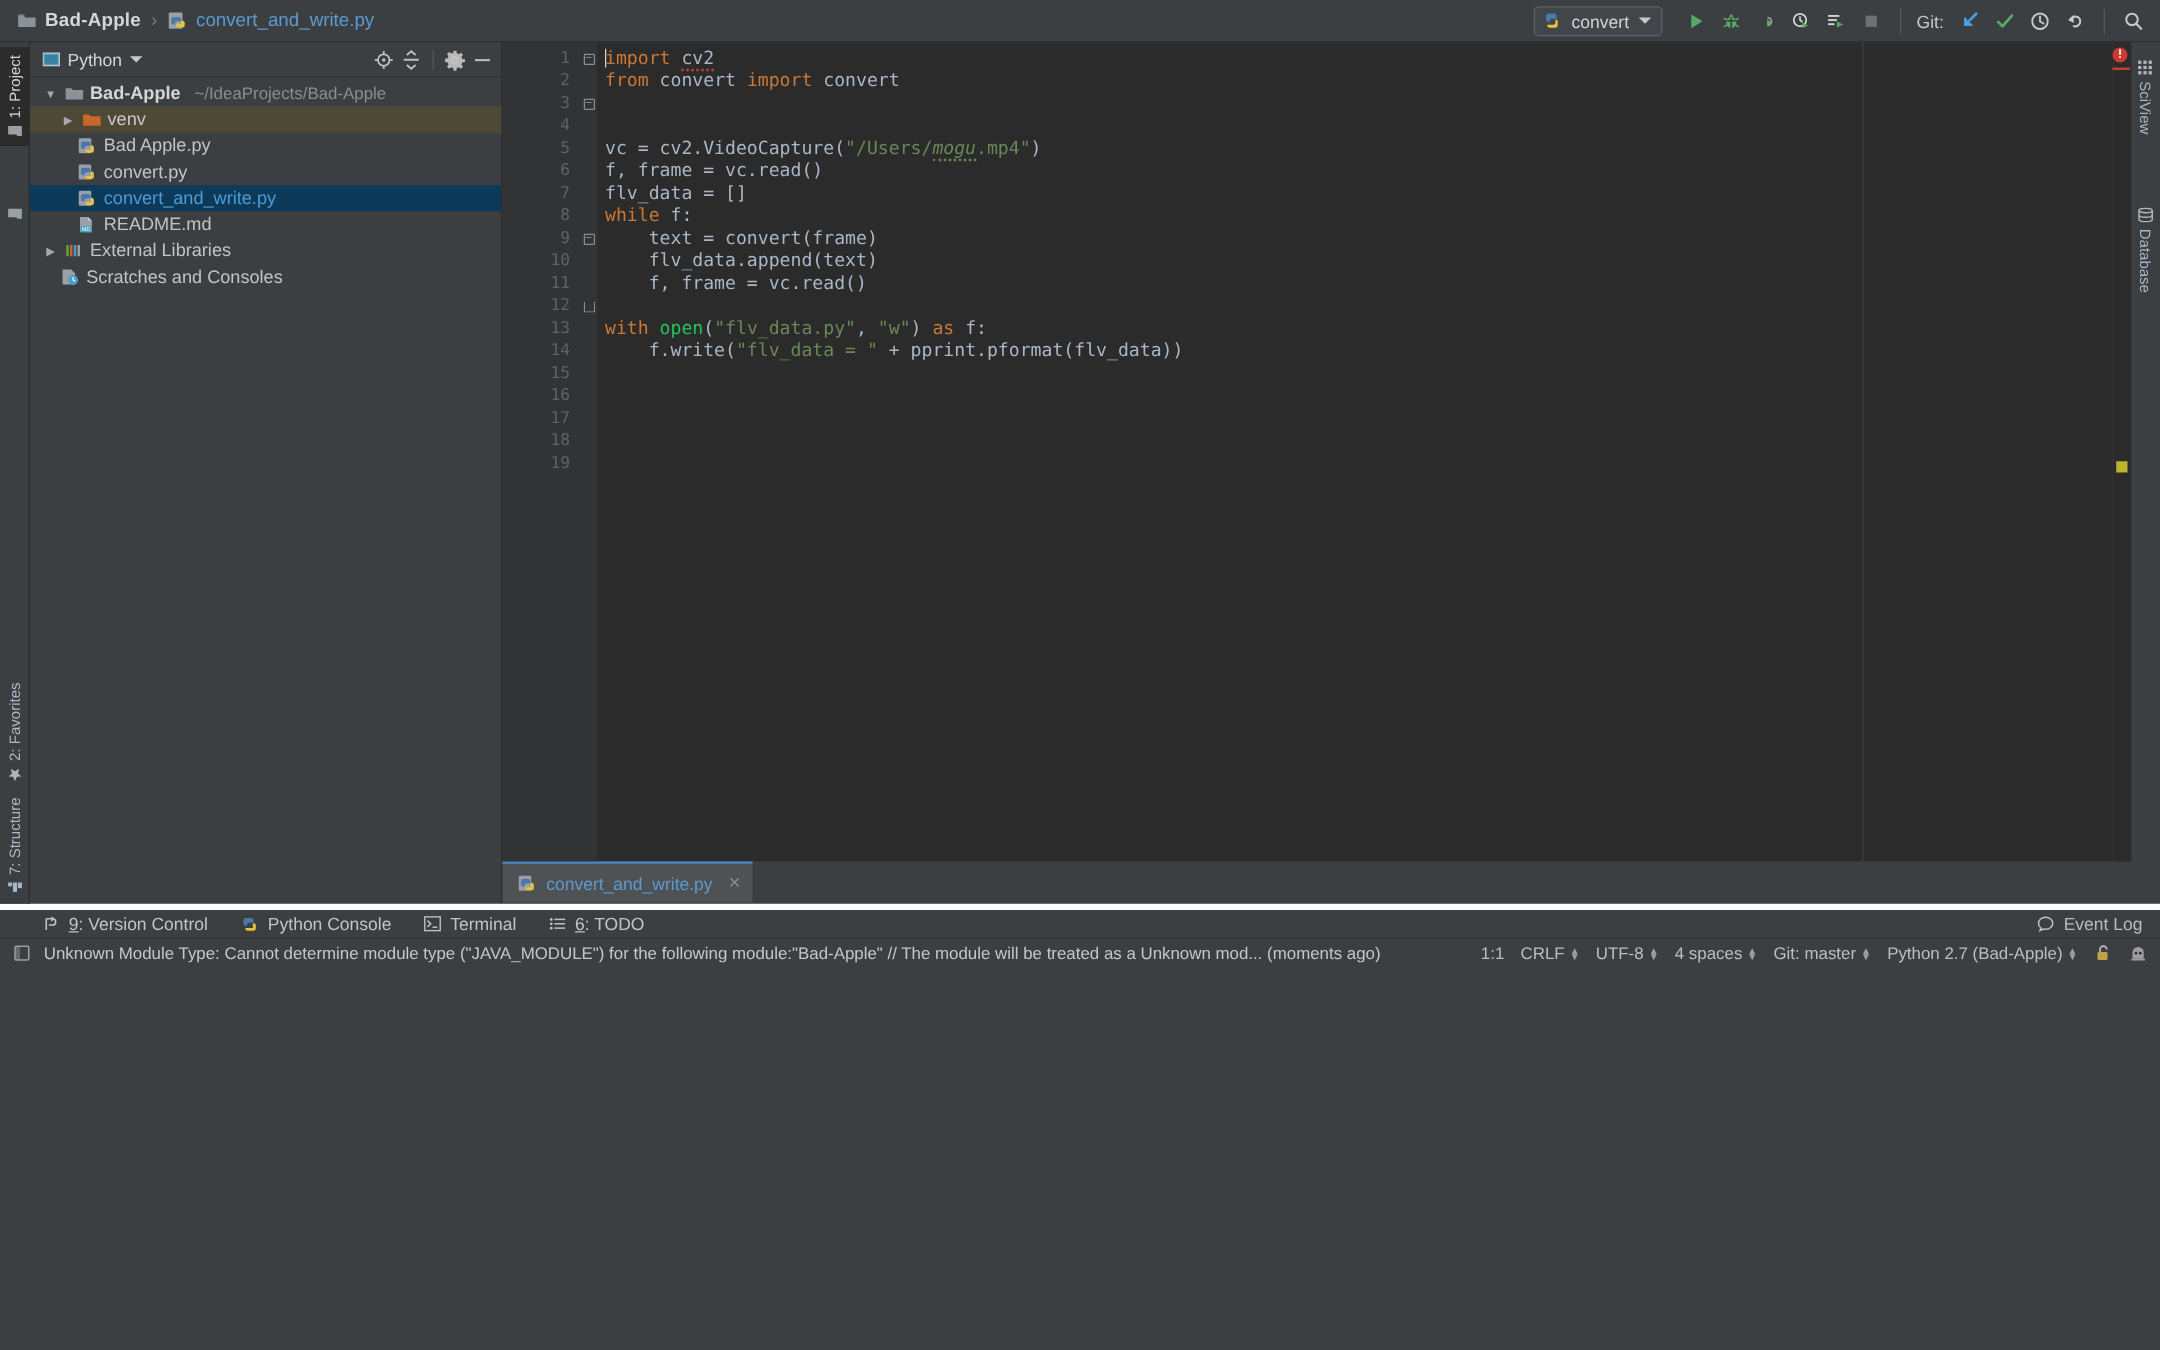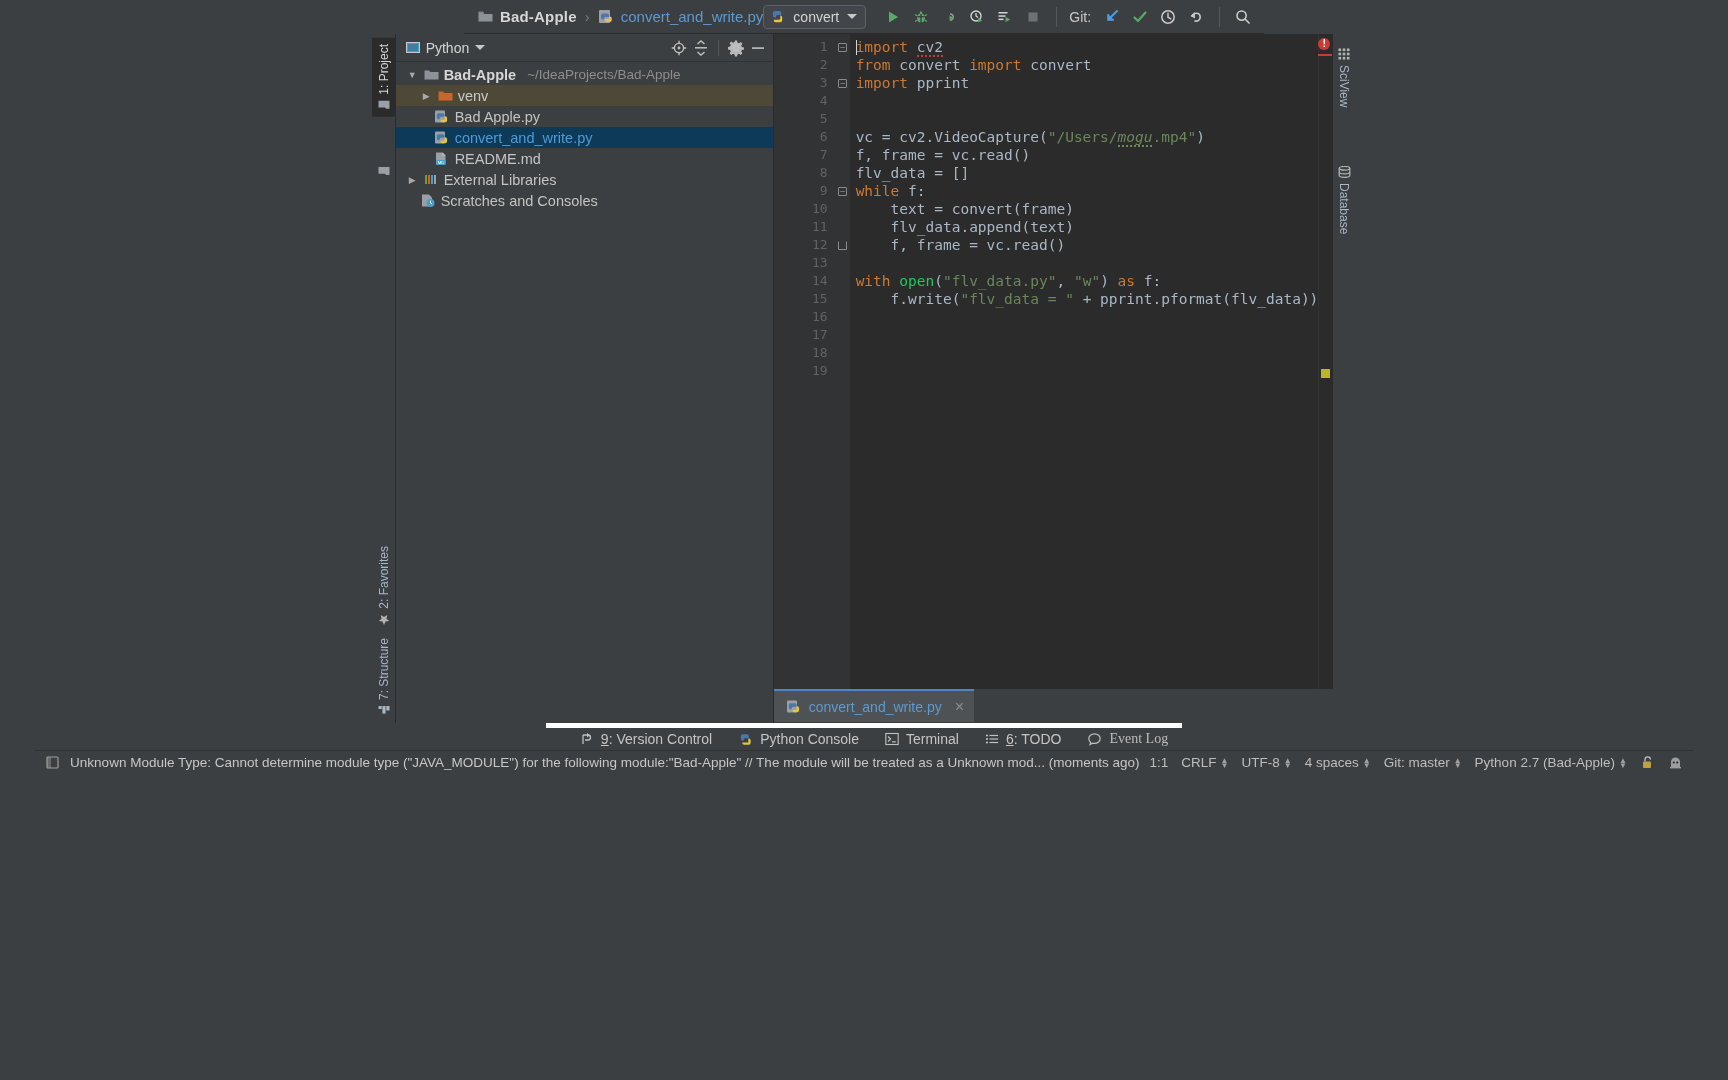--- a/index.html
+++ b/index.html
@@ -4,21 +4,21 @@
 <style>
   * { box-sizing: border-box; margin:0; padding:0; }
   html,body { width:1728px; height:1080px; overflow:hidden; }
   body {
     background:#3c3f41;
     font-family:"Liberation Sans", sans-serif;
     color:#bbbbbb;
     font-size:14px;
     -webkit-font-smoothing:antialiased;
   }
-  .app { position:relative; width:1728px; height:774px; display:flex; flex-direction:column;align-items:center; }
+  .app { position:relative; width:1728px; height:774px; display:flex; flex-direction:column; }
 
   
   .topbar {
     height:34px; min-height:34px; background:#3c3f41;
     display:flex; align-items:center; padding:0 8px 0 14px;
     border-bottom:1px solid #2b2b2b;
   }
   .crumbs { display:flex; align-items:center; gap:7px; }
   .crumb { display:flex; align-items:center; gap:7px; font-size:15px; }
   .crumb-sep { color:#777a7c; font-size:15px; padding:0 1px;}
@@ -134,21 +134,21 @@
   }
   .etab .x { color:#8b8f91; font-size:16px; margin-left:6px; }
 
   
   .toolbar-bottom {
     height:27px; min-height:27px; background:#3c3f41; display:flex; align-items:center;
     padding-left:34px; gap:26px; border-top:5px solid #ffffff;
   }
   .btool { display:flex; align-items:center; gap:7px; font-size:14px; color:#c4c4c4;}
   .btool u { text-decoration:underline; }
-  .btool-right { margin-left:auto; margin-right:14px; display:flex; align-items:center; gap:7px;font-family:Liberation Serif, serif; }
+  .btool-right { margin-left:auto; margin-right:14px; display:flex; align-items:center; gap:7px; }
 
   .statusbar {
     height:24px; min-height:24px; background:#3c3f41; display:flex; align-items:center;
     padding:0 10px 0 10px; gap:10px; font-size:13.5px; color:#bdbdbd; border-top:1px solid #323232;
   }
   .sb-msg { color:#c6c6c6; white-space:nowrap; overflow:hidden; text-overflow:ellipsis;}
   .sb-right { margin-left:auto; display:flex; align-items:center; gap:13px; white-space:nowrap;}
   .sb-item { display:flex; align-items:center; gap:4px; }
   .updown { display:inline-flex; flex-direction:column; line-height:5px; font-size:8px; color:#a0a0a0; }
 
@@ -381,20 +381,30 @@
           <span>
             <svg width="16" height="16" viewBox="0 0 16 16">
                 <rect x="1" y="1.5" width="10" height="12" rx="1" fill="#9aa0a6"></rect>
                 <path d="M4.6 4.2h4a1.9 1.9 0 0 1 1.9 1.9v1.6H7.2a1.5 1.5 0 0 0-1.5 1.5v1H4.6A1.9 1.9 0 0 1 2.7 8.3V6.1a1.9 1.9 0 0 1 1.9-1.9z" fill="#4b78a8"></path>
                 <path d="M10.6 7.2h.6a1.9 1.9 0 0 1 1.9 1.9v2.2a1.9 1.9 0 0 1-1.9 1.9H8.4a1.9 1.9 0 0 1-1.9-1.9v-.5h4.1z" fill="#e8c33c"></path>
               </svg>
           </span>
           <span class="lbl">Bad Apple.py</span>
         </div>
 
+        <div class="node ind2">
+          <span>
+            <svg width="16" height="16" viewBox="0 0 16 16">
+                <rect x="1" y="1.5" width="10" height="12" rx="1" fill="#9aa0a6"></rect>
+                <path d="M4.6 4.2h4a1.9 1.9 0 0 1 1.9 1.9v1.6H7.2a1.5 1.5 0 0 0-1.5 1.5v1H4.6A1.9 1.9 0 0 1 2.7 8.3V6.1a1.9 1.9 0 0 1 1.9-1.9z" fill="#4b78a8"></path>
+                <path d="M10.6 7.2h.6a1.9 1.9 0 0 1 1.9 1.9v2.2a1.9 1.9 0 0 1-1.9 1.9H8.4a1.9 1.9 0 0 1-1.9-1.9v-.5h4.1z" fill="#e8c33c"></path>
+              </svg>
+          </span>
+          <span class="lbl">convert.py</span>
+        </div>
 
         <div class="node selected ind2">
           <span>
             <svg width="16" height="16" viewBox="0 0 16 16">
                 <rect x="1" y="1.5" width="10" height="12" rx="1" fill="#9aa0a6"></rect>
                 <path d="M4.6 4.2h4a1.9 1.9 0 0 1 1.9 1.9v1.6H7.2a1.5 1.5 0 0 0-1.5 1.5v1H4.6A1.9 1.9 0 0 1 2.7 8.3V6.1a1.9 1.9 0 0 1 1.9-1.9z" fill="#4b78a8"></path>
                 <path d="M10.6 7.2h.6a1.9 1.9 0 0 1 1.9 1.9v2.2a1.9 1.9 0 0 1-1.9 1.9H8.4a1.9 1.9 0 0 1-1.9-1.9v-.5h4.1z" fill="#e8c33c"></path>
               </svg>
           </span>
           <span class="lbl">convert_and_write.py</span>
@@ -484,21 +494,20 @@
               <div class="fold"></div>
             <div class="fold">
                 <span class="foldbox" style="border-top-color:transparent;">&nbsp;</span>
               </div>
           </div>
 
           <div class="codearea">
 
             <div class="cline"><span class="caret"></span><span class="k">import</span> <span class="typo">cv2</span></div>
             <div class="cline"><span class="k">from</span> convert <span class="k">import</span> convert</div>
-            <div class="cline"><span class="k">import</span> pprint</div>
             <div class="cline"> </div>
             <div class="cline"> </div>
             <div class="cline">vc = cv2.VideoCapture(<span class="s">"/Users/<span class="spell">mogu</span>.mp4"</span>)</div>
             <div class="cline">f, frame = vc.read()</div>
             <div class="cline">flv_data = []</div>
             <div class="cline"><span class="k">while</span> f:</div>
             <div class="cline">    text = convert(frame)</div>
             <div class="cline">    flv_data.append(text)</div>
             <div class="cline">    f, frame = vc.read()</div>
             <div class="cline"> </div>

